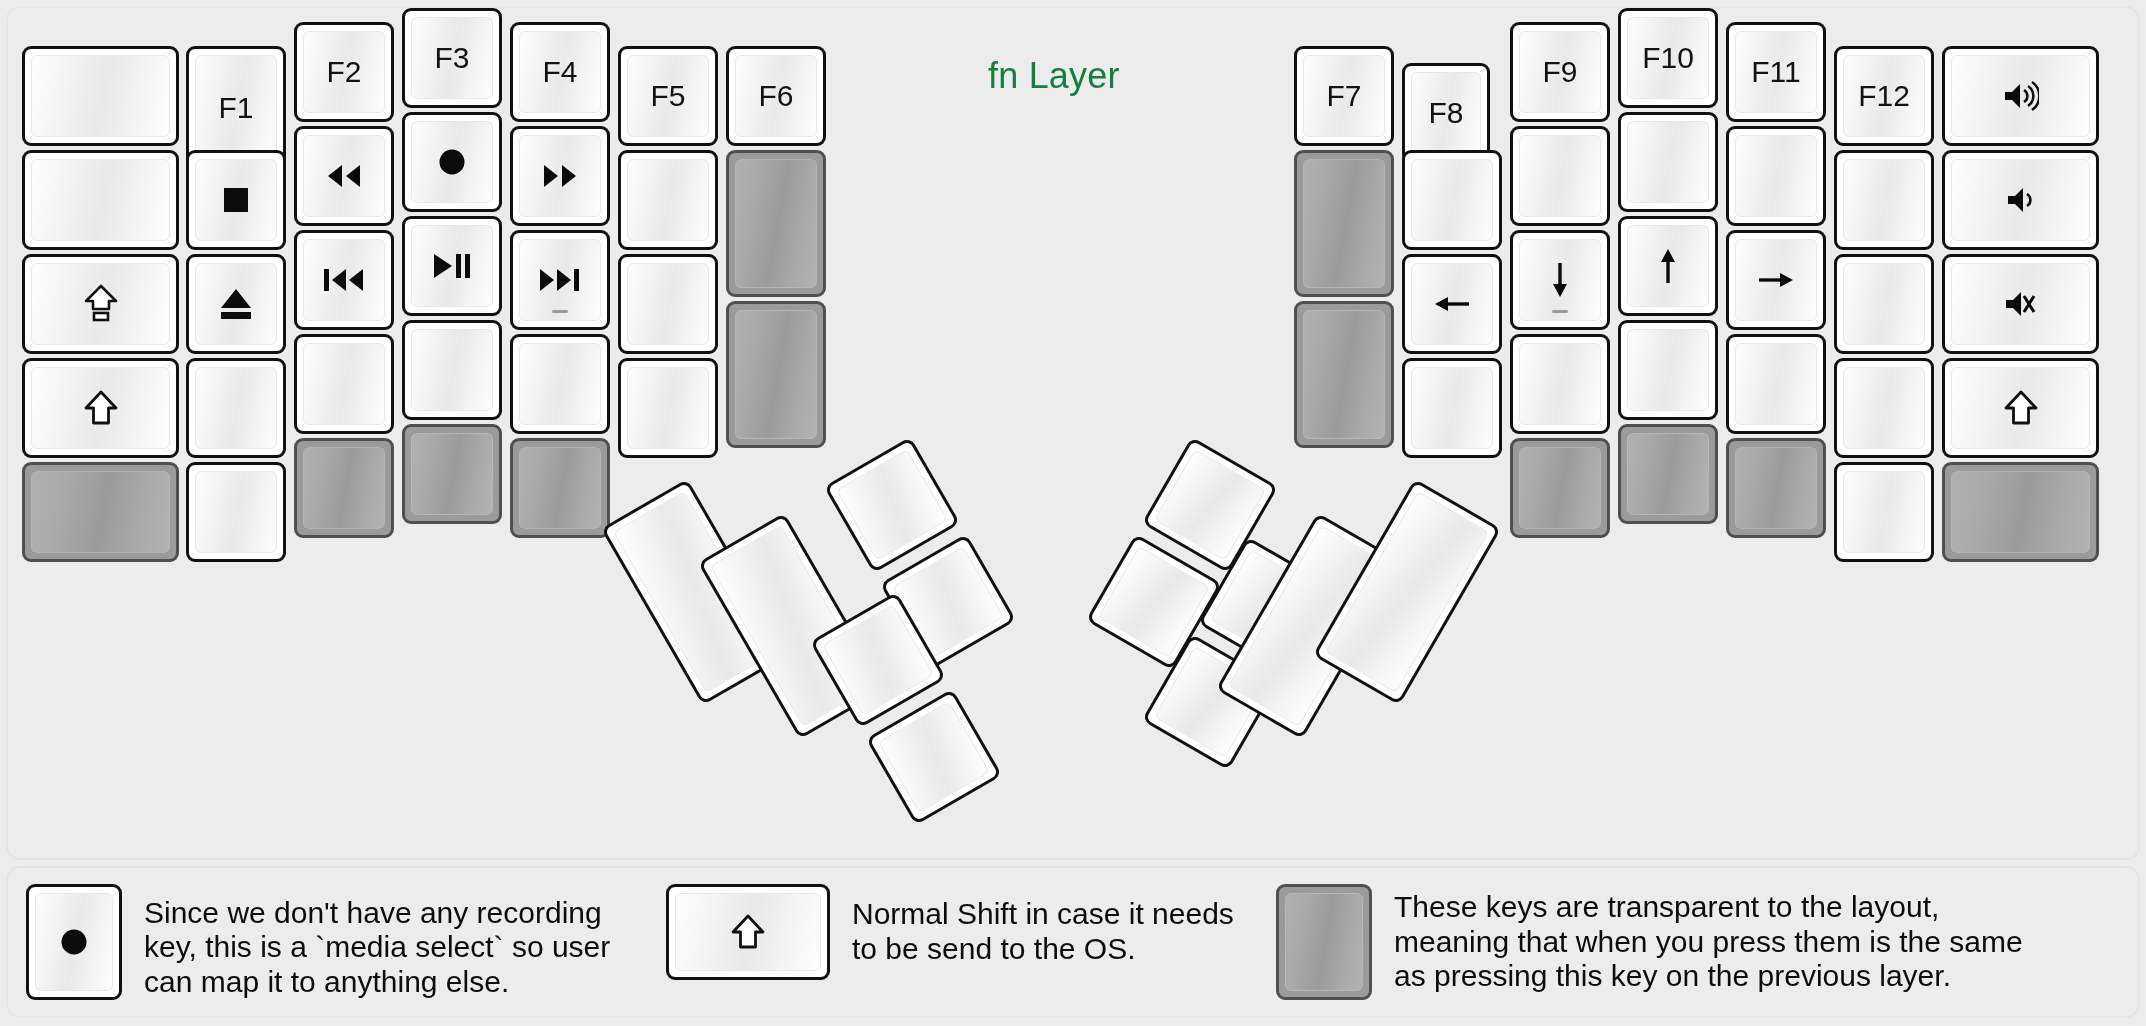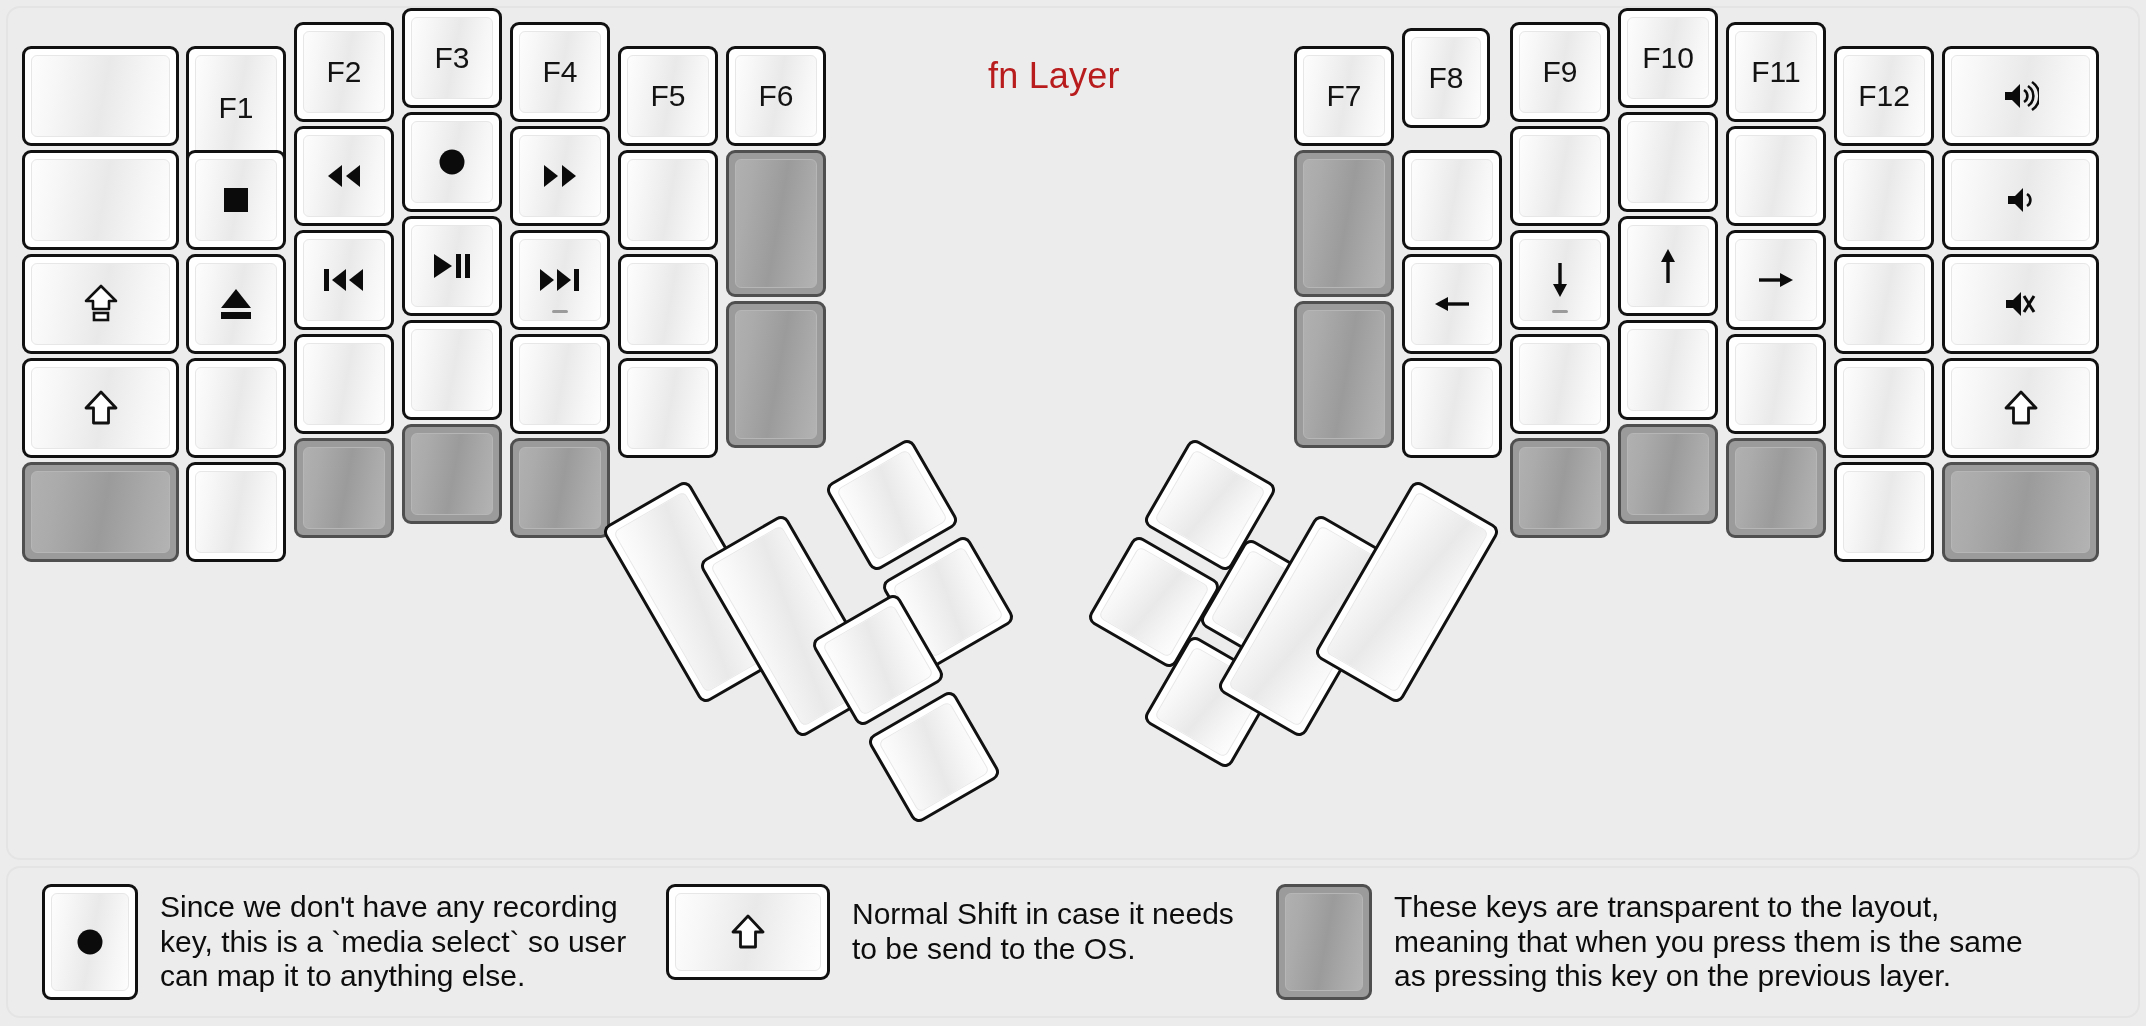--- a/index.html
+++ b/index.html
@@ -21,21 +21,21 @@
     box-sizing:border-box;
   }
   #panel-main{left:6px;top:6px;width:2134px;height:854px;}
   #panel-legend{left:6px;top:866px;width:2134px;height:152px;}
 
   
   #page-title{
     position:absolute;
     left:988px;top:55px;
     font-size:36px;
-    color:#b91c1c;
+    color:#15803d;
     letter-spacing:.2px;
     white-space:nowrap;
   }
 
   
   .key{
     position:absolute;
     box-sizing:border-box;
     background:#ffffff;
     border:3px solid #111111;
@@ -286,21 +286,21 @@
         <div class="top">
           <span class="lbl">F7</span>
         </div>
       </div>
       <div class="key trans" style="left: 1294px; top: 150px; width: 100px; height: 147px;">
         <div class="top"></div>
       </div>
       <div class="key trans" style="left: 1294px; top: 301px; width: 100px; height: 147px;">
         <div class="top"></div>
       </div>
-      <div class="key" style="left: 1402px; top: 28px; width: 88px; height: 100px;">
+      <div class="key" style="left: 1402px; top: 63px; width: 88px; height: 100px;">
         <div class="top">
           <span class="lbl">F8</span>
         </div>
       </div>
       <div class="key" style="left: 1402px; top: 150px; width: 100px; height: 100px;">
         <div class="top"></div>
       </div>
       <div class="key" style="left: 1402px; top: 254px; width: 100px; height: 100px;">
         <div class="top">
           <span class="glyph">
@@ -480,21 +480,21 @@
         <div class="top"></div>
       </div>
       <div class="key" style="left: 1260px; top: 524px; width: 100px; height: 204px; transform: rotate(30deg); transform-origin: 50% 50%;">
         <div class="top"></div>
       </div>
       <div class="key" style="left: 1357px; top: 490px; width: 100px; height: 204px; transform: rotate(30deg); transform-origin: 50% 50%;">
         <div class="top"></div>
       </div>
     </div>
   <div id="legend-layer">
-      <div class="legend-item" style="left: 42px; top: 884px;">
+      <div class="legend-item" style="left: 26px; top: 884px; align-items: flex-end;">
         <div class="legend-key" style="width: 96px; height: 116px;">
           <div class="top">
             <span class="glyph">
               <svg width="28" height="28" viewBox="0 0 28 28">
                 <circle cx="14" cy="14" r="12.5" fill="#0b0b0b"></circle>
               </svg>
             </span>
           </div>
         </div>
         <div class="legend-text" style="width: 560px;">Since we don't have any recording

